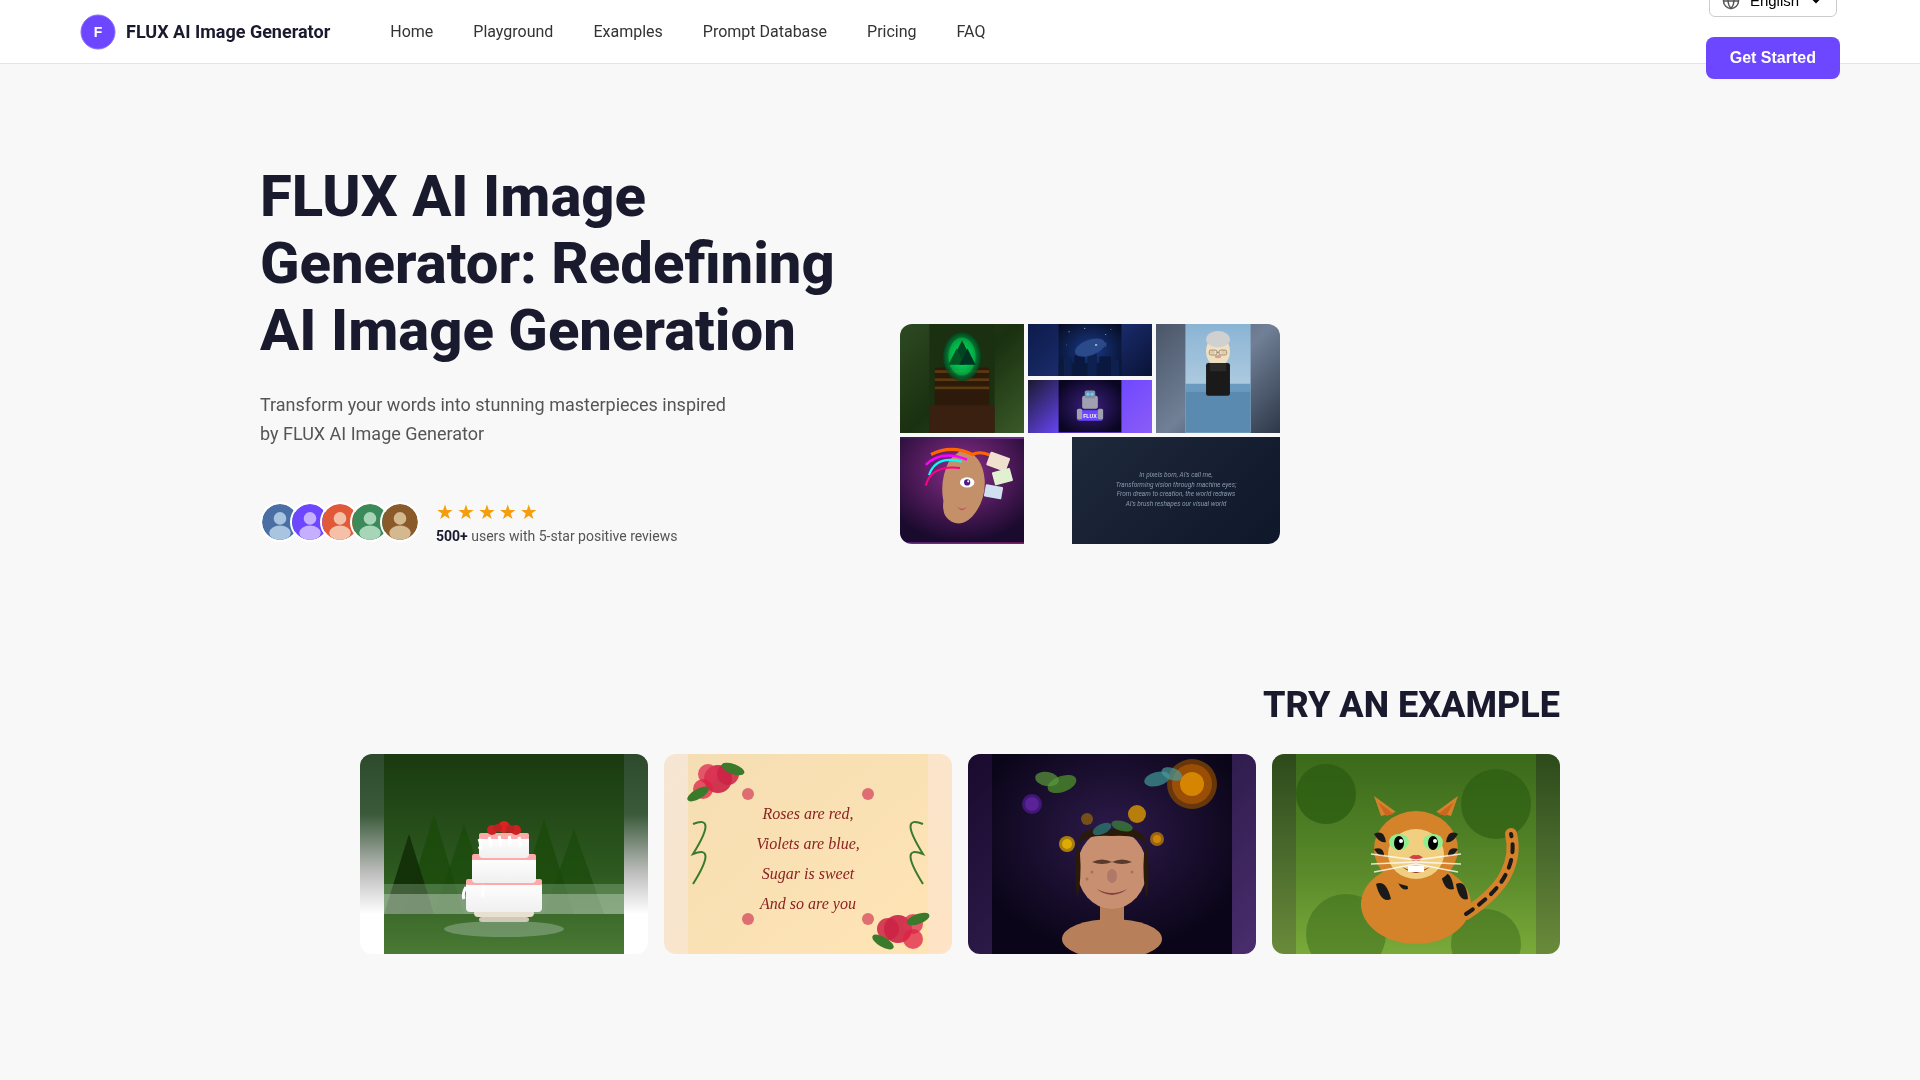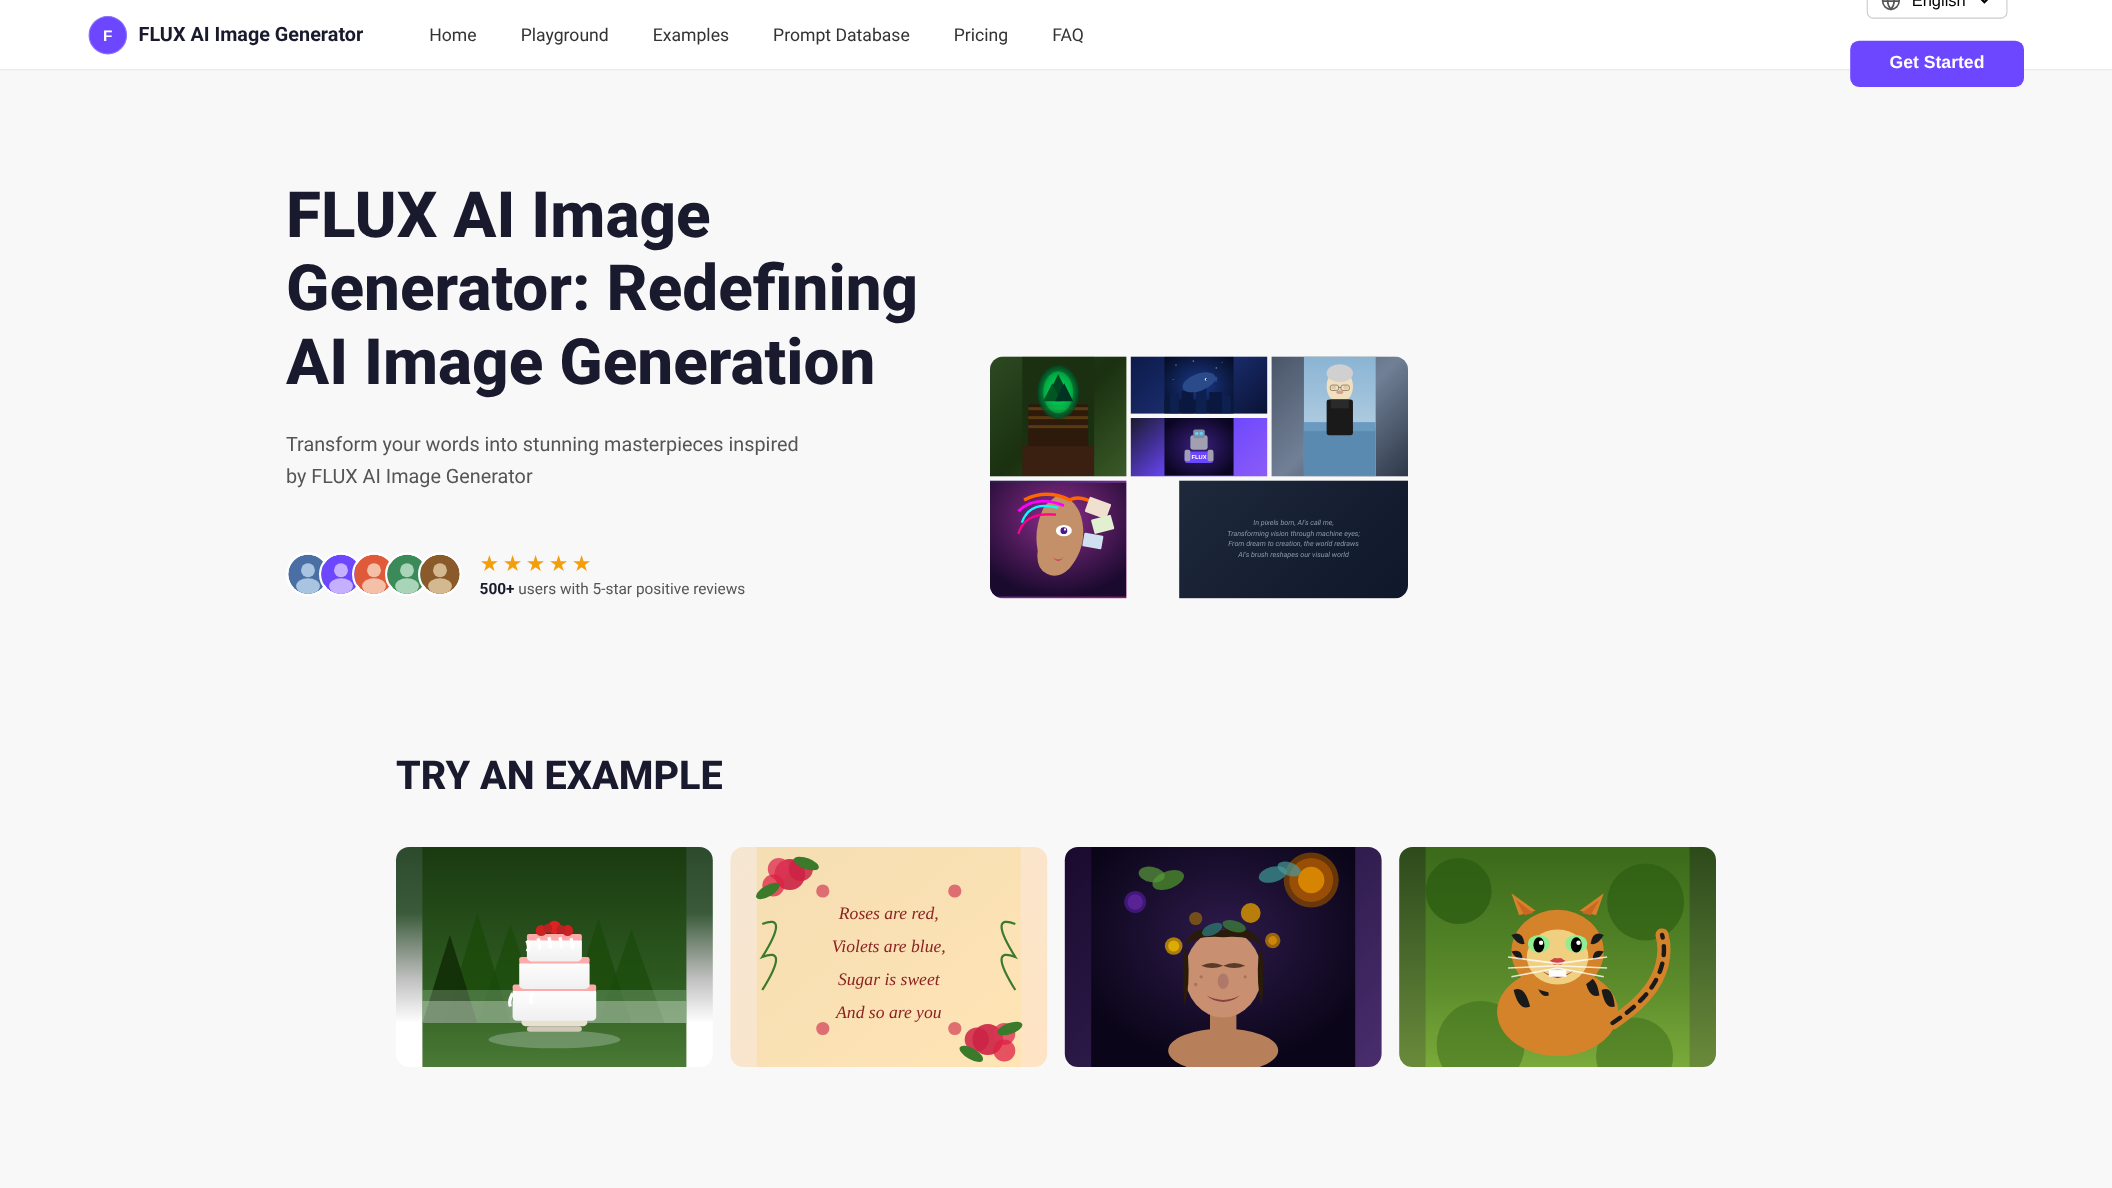--- a/index.html
+++ b/index.html
@@ -88,21 +88,21 @@
       font-size: 15px;
       background: transparent;
       cursor: pointer;
     }
 
     .get-started-btn {
       background: #6c47ff;
       color: white;
       border: none;
       border-radius: 8px;
-      padding: 12px 36px;
+      padding: 12px 24px;
       font-size: 16px;
       font-weight: 600;
       cursor: pointer;
     }
 
     
     .hero {
       display: flex;
       align-items: flex-end;
       padding: 80px 300px 80px 260px;
@@ -265,24 +265,24 @@
       margin-left: 44px;
     }
 
     
     .examples-section {
       padding: 60px 360px;
       background: #f8f8f8;
     }
 
     .examples-title {
-      text-align: left;
+      text-align: right;
       font-size: 36px;
       font-weight: 800;
-      margin-bottom: 44px;
+      margin-bottom: 28px;
       color: #1a1a2e;
     }
 
     .examples-grid {
       display: grid;
       grid-template-columns: repeat(4, 1fr);
       gap: 16px;
     }
 
     .example-card {

